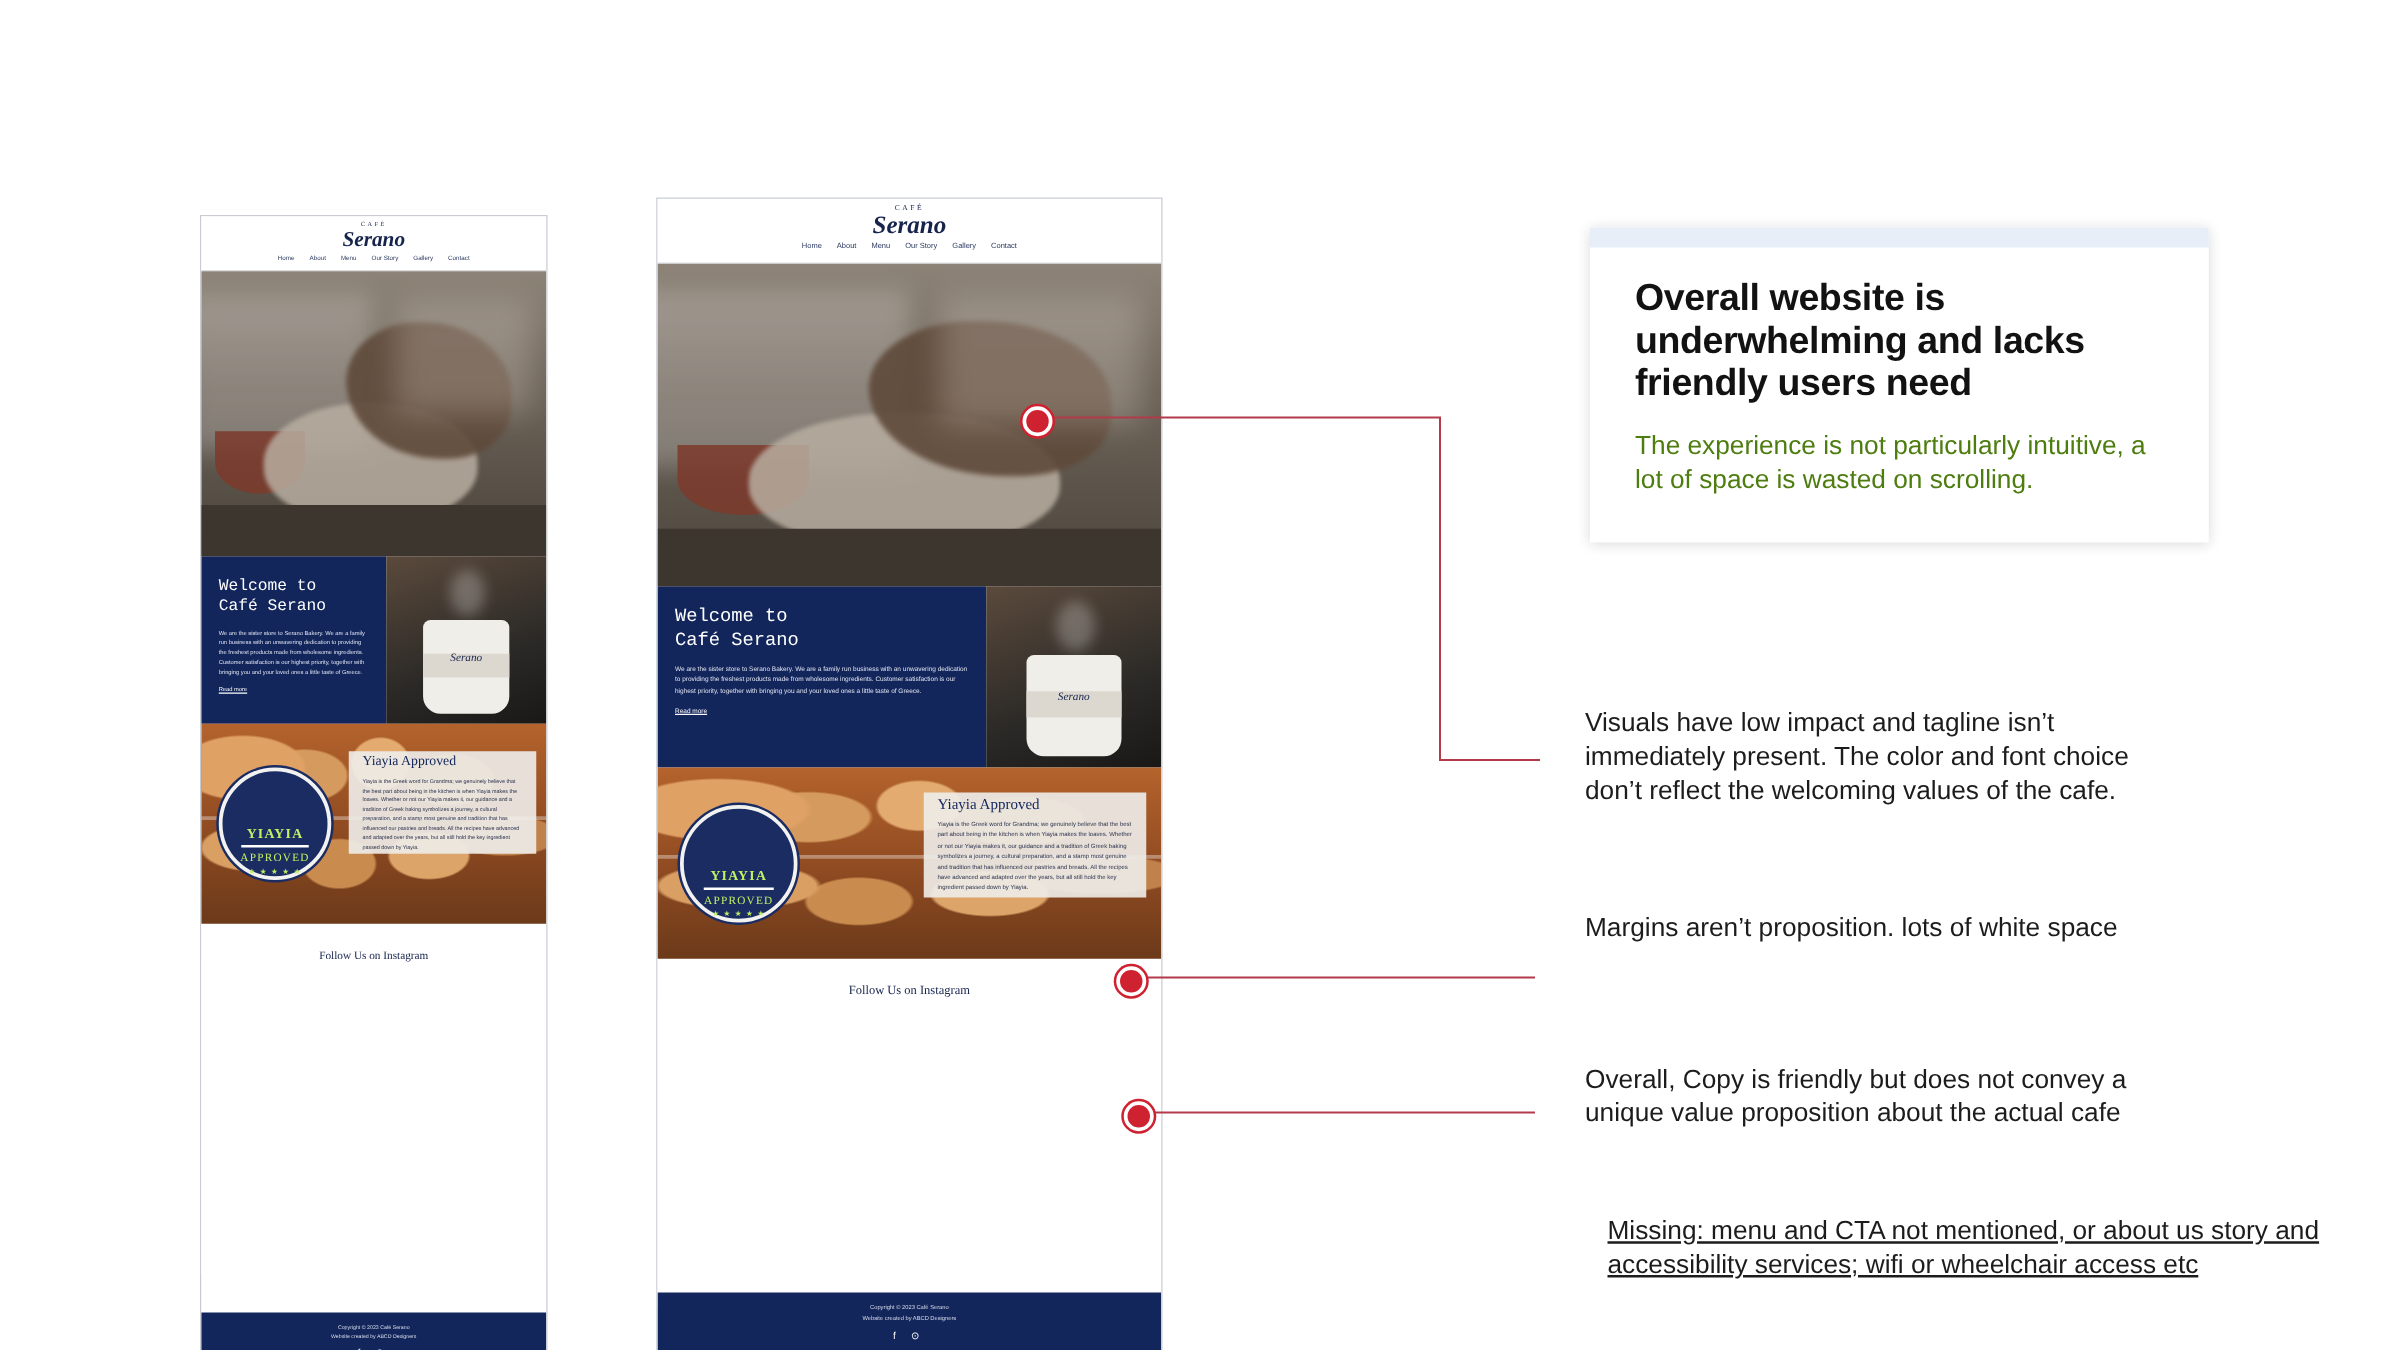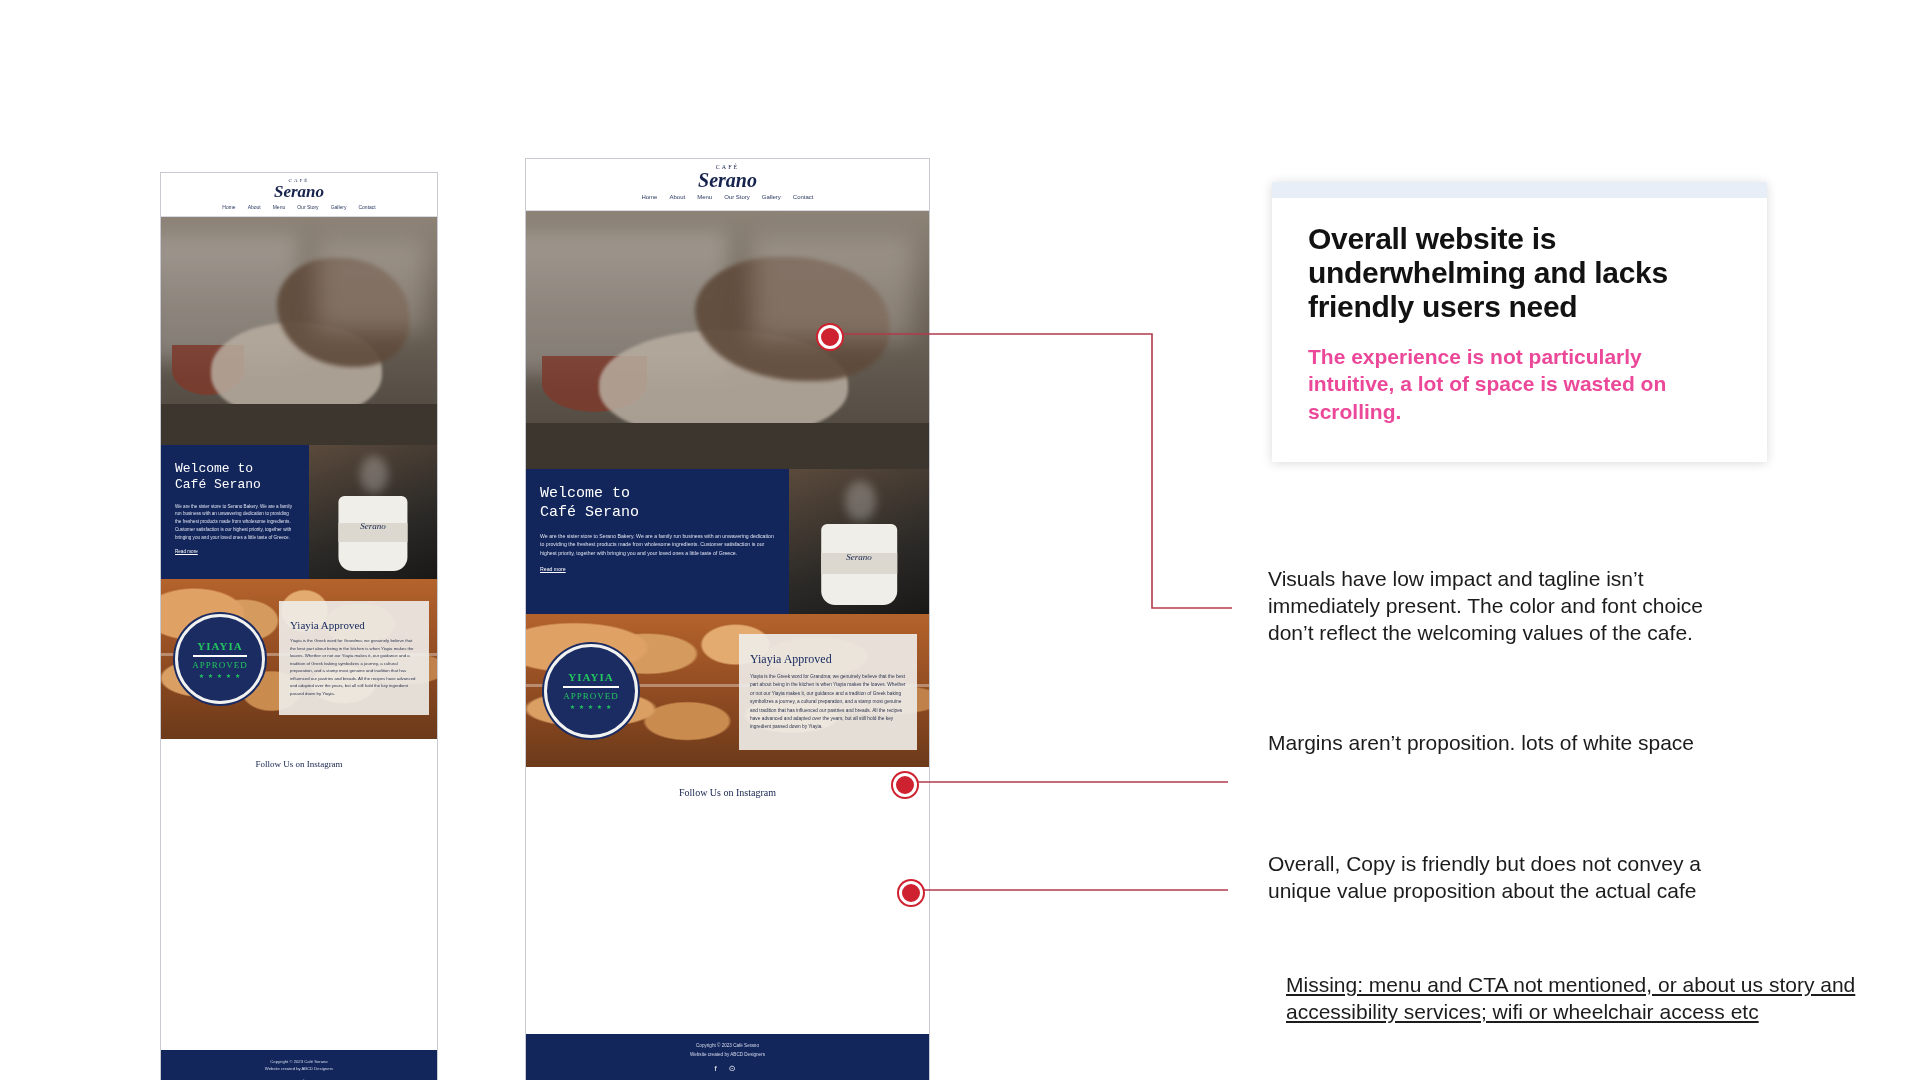--- a/index.html
+++ b/index.html
@@ -248,25 +248,25 @@
     position: absolute;
     left: 14px;
     top: 50%;
     transform: translateY(-50%);
     width: 84px;
     height: 84px;
     border-radius: 50%;
     background: #1b2c63;
     border: 3px solid #f2f2f0;
     box-shadow: 0 0 0 2px #1b2c63;
-    color: #22c55e;
+    color: #bef264;
     display: flex;
     flex-direction: column;
     align-items: center;
-    justify-content: center;
+    justify-content: flex-end;
     text-align: center;
   }
   .mock-b .stamp { left: 18px; width: 88px; height: 88px; }
   .stamp-top {
     font-family: "Liberation Serif", serif;
     font-weight: bold;
     font-size: 11px;
     letter-spacing: 1px;
   }
   .stamp-rule {
@@ -285,21 +285,21 @@
     font-size: 6px;
     letter-spacing: 1px;
     margin-top: 2px;
   }
   .yia-card {
     position: absolute;
     right: 8px;
     top: 22px;
     width: 150px;
     background: rgba(238,236,231,0.92);
-    padding: 18px 11px;
+    padding: 2px 11px;
     box-sizing: border-box;
   }
   .mock-b .yia-card { right: 12px; width: 178px; top: 20px; }
   .yia-title {
     color: #13265c;
     font-family: "Liberation Serif", serif;
     font-size: 11px;
   }
   .mock-b .yia-title { font-size: 12px; }
   .yia-body {
@@ -361,22 +361,21 @@
     font-size: 30px;
     line-height: 1.14;
     font-weight: bold;
     color: #121212;
     letter-spacing: -0.3px;
   }
   .callout-sub {
     margin-top: 18px;
     font-size: 21px;
     line-height: 1.32;
-    color: #ec4899;
-    font-weight: bold;
+    color: #4d7c0f;
   }
 
   
   .note {
     position: absolute;
     color: #1c1c1c;
     font-size: 21px;
     line-height: 1.28;
   }
   .note-1 { left: 1268px; top: 566px; width: 470px; }

